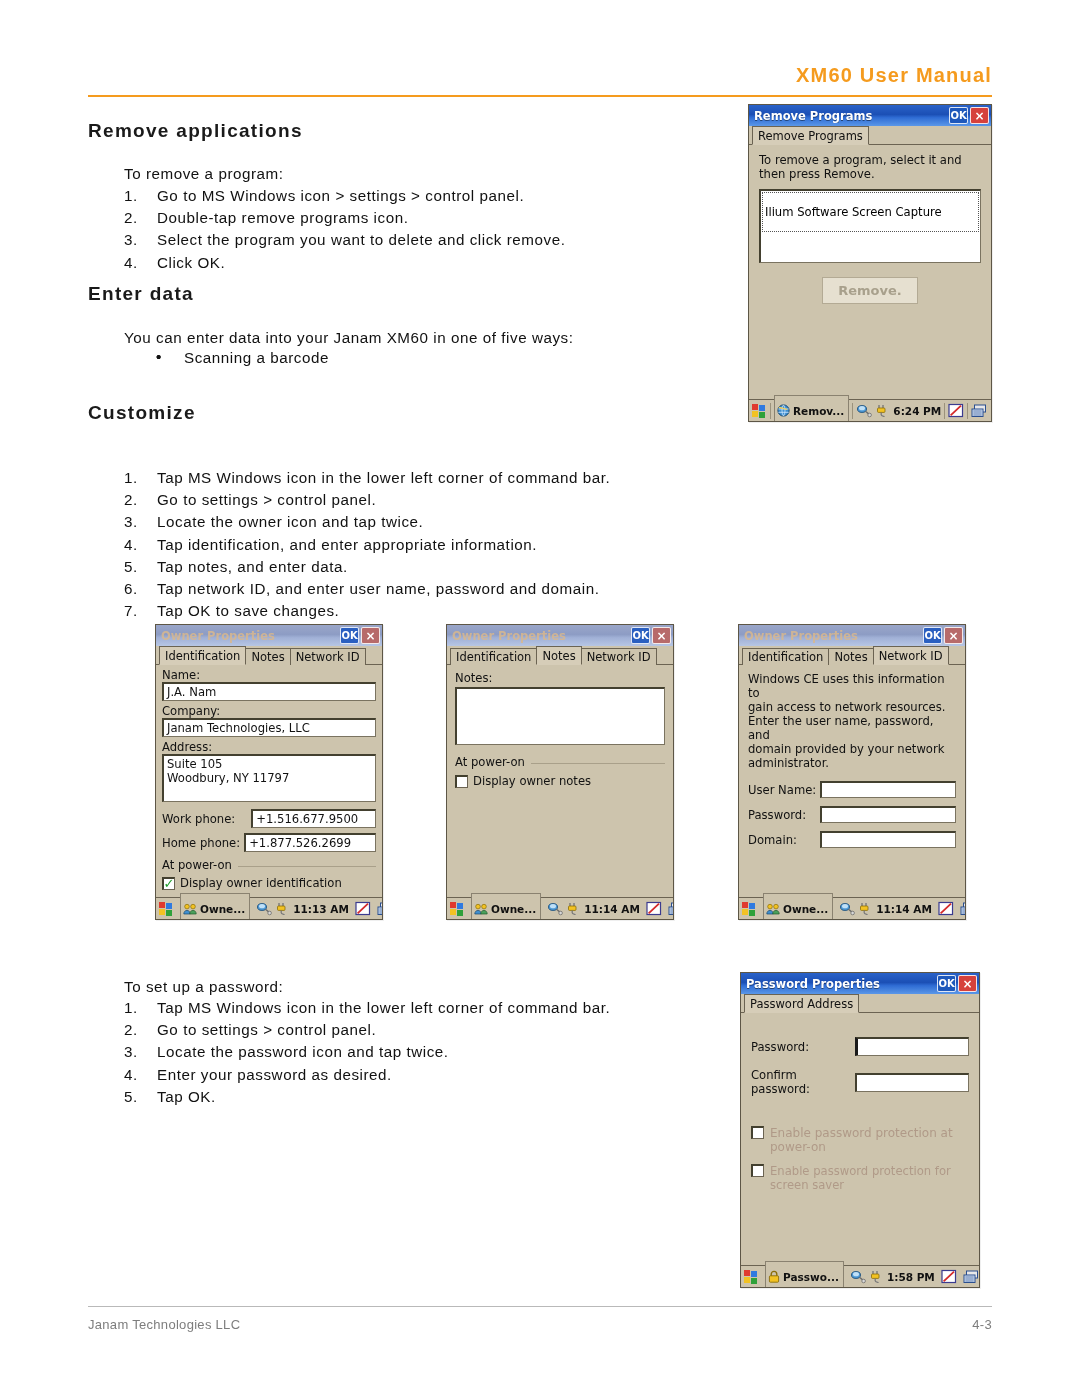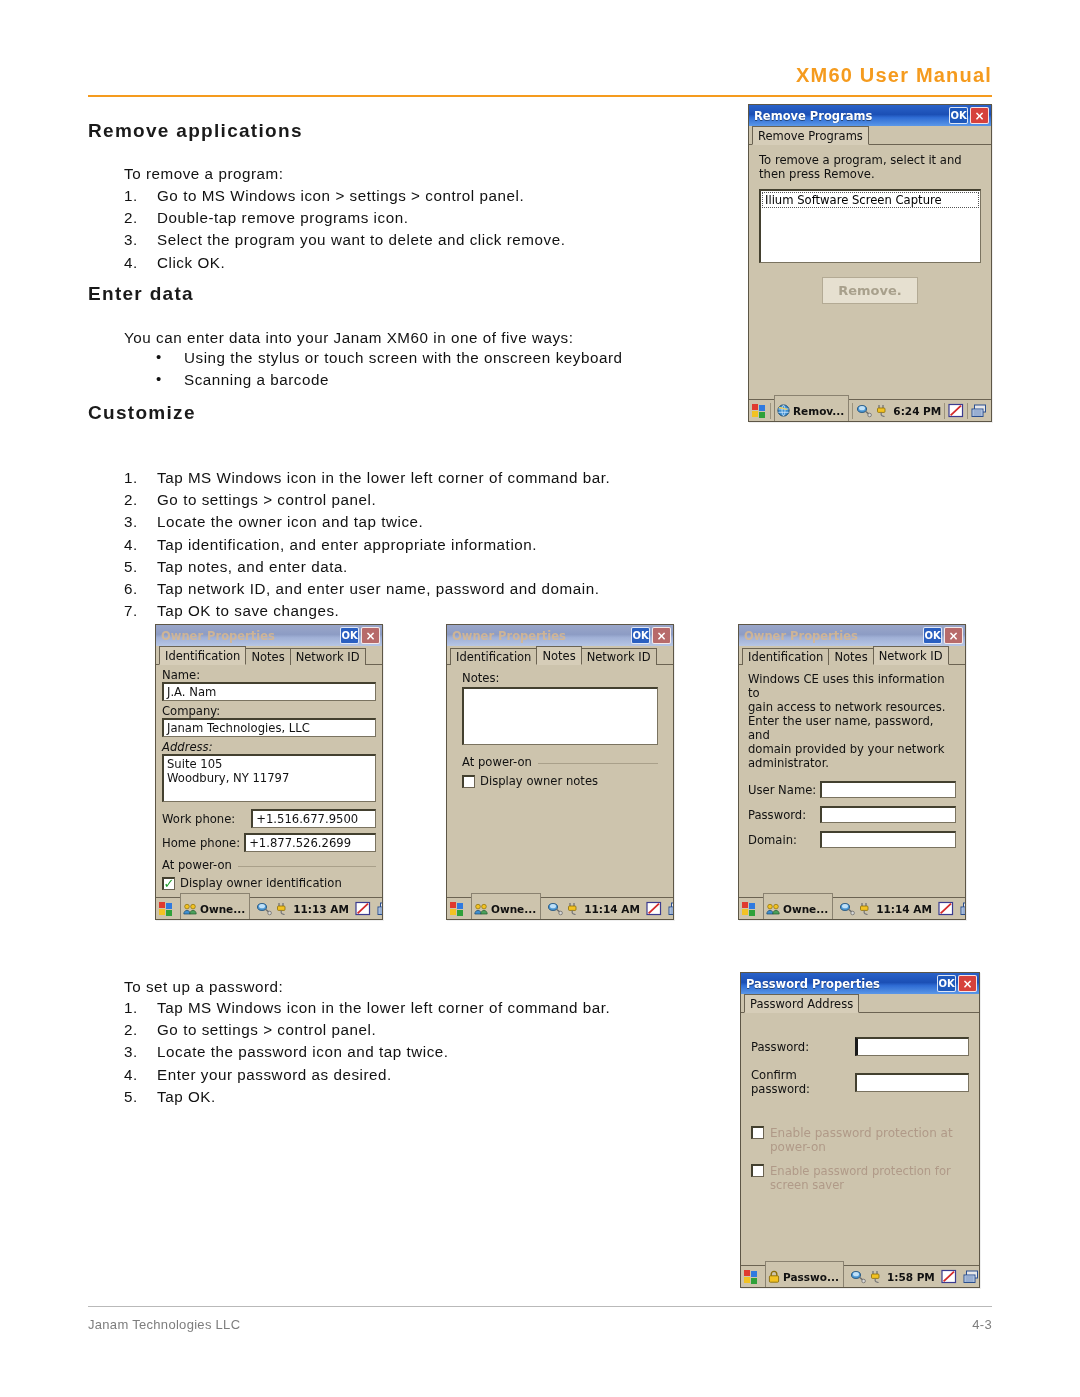--- a/index.html
+++ b/index.html
@@ -164,21 +164,21 @@
   <ol class="steps" style="left:124px; top:185px;">
     <li><span class="num">1.</span><span>Go to MS Windows icon &gt; settings &gt; control panel.</span></li>
     <li><span class="num">2.</span><span>Double-tap remove programs icon.</span></li>
     <li><span class="num">3.</span><span>Select the program you want to delete and click remove.</span></li>
     <li><span class="num">4.</span><span>Click OK.</span></li>
   </ol>
 
   <h2 class="sect" style="left:88px; top:283px;">Enter data</h2>
   <div class="para" style="left:124px; top:327px;">You can enter data into your Janam XM60 in one of five ways:</div>
   <ul class="bullets" style="left:124px; top:347px;">
-    <li><span class="bul">•</span><span>Using the stylus or touch screen with the onscreen keyboard</span></li>
+    <li><span class="bul">•</span></li>
     <li><span class="bul">•</span><span>Scanning a barcode</span></li>
   </ul>
 
   <h2 class="sect" style="left:88px; top:402px;">Customize</h2>
   <ol class="steps" style="left:124px; top:467px;">
     <li><span class="num">1.</span><span>Tap MS Windows icon in the lower left corner of command bar.</span></li>
     <li><span class="num">2.</span><span>Go to settings &gt; control panel.</span></li>
     <li><span class="num">3.</span><span>Locate the owner icon and tap twice.</span></li>
     <li><span class="num">4.</span><span>Tap identification, and enter appropriate information.</span></li>
     <li><span class="num">5.</span><span>Tap notes, and enter data.</span></li>
@@ -201,21 +201,21 @@
       <div class="btn-ok">OK</div>
       <div class="btn-x">×</div>
     </div>
     <div class="ce-tabs">
       <div class="ce-tab active">Remove Programs</div>
     </div>
     <div class="ce-body" style="padding:8px 10px;">
       <div class="ce-txt">To remove a program, select it and</div>
       <div class="ce-txt">then press Remove.</div>
       <div style="margin-top:8px; background:#fff; border:1px solid #7a7360; border-top:2px solid #43402f; border-left:2px solid #43402f; height:74px; padding:1px;">
-        <div style="border:1px dotted #555; font-size:11.6px; padding:0 2px; line-height:14px; white-space:nowrap; overflow:hidden;">Ilium Software Screen Capture</div>
+        <div style="border:1px dotted #555; font-size:11.6px; padding:12px 2px; line-height:14px; white-space:nowrap; overflow:hidden;">Ilium Software Screen Capture</div>
       </div>
       <div style="display:flex; justify-content:center; margin-top:14px;">
         <div style="width:96px; height:27px; background:#e6e0d0; border:1px solid #b3aa94;
                     display:flex; align-items:center; justify-content:center;
                     font-size:13px; font-weight:bold; color:#a8a08c;">Remove.</div>
       </div>
     </div>
     <div class="ce-task">
       <div class="winlogo">
           <i></i>
@@ -268,21 +268,21 @@
     <div class="ce-tabs">
       <div class="ce-tab active">Identification</div>
       <div class="ce-tab">Notes</div>
       <div class="ce-tab">Network ID</div>
     </div>
     <div class="ce-body" style="padding:3px 6px;">
       <div class="ce-lbl">Name:</div>
       <div class="ce-field">J.A. Nam</div>
       <div class="ce-lbl" style="margin-top:3px;">Company:</div>
       <div class="ce-field">Janam Technologies, LLC</div>
-      <div class="ce-lbl" style="margin-top:3px;font-style:italic;">Address:</div>
+      <div class="ce-lbl" style="margin-top:3px;">Address:</div>
       <div class="ce-field" style="height:48px;">
         <div>Suite 105</div>
         <div>Woodbury, NY 11797</div>
       </div>
       <div style="display:flex; align-items:center; gap:16px; margin-top:7px;">
         <div class="ce-lbl">Work phone:</div>
         <div class="ce-field" style="flex:1;">+1.516.677.9500</div>
       </div>
       <div style="display:flex; align-items:center; gap:4px; margin-top:5px;">
         <div class="ce-lbl">Home phone:</div>
@@ -347,21 +347,21 @@
     <div class="ce-tb faded">
       <div class="ce-tb-title">Owner Properties</div>
       <div class="btn-ok">OK</div>
       <div class="btn-x">×</div>
     </div>
     <div class="ce-tabs">
       <div class="ce-tab">Identification</div>
       <div class="ce-tab active">Notes</div>
       <div class="ce-tab">Network ID</div>
     </div>
-    <div class="ce-body" style="padding:6px 15px;">
+    <div class="ce-body" style="padding:6px 8px;">
       <div class="ce-lbl">Notes:</div>
       <div class="ce-field" style="height:58px; margin-top:2px;"></div>
       <div style="display:flex; align-items:flex-end; margin-top:10px;">
         <div class="ce-lbl">At power-on</div>
         <div class="legend-line"></div>
       </div>
       <div style="display:flex; align-items:center; gap:5px; margin-top:5px;">
         <span class="cbx"></span>
         <span class="ce-lbl">Display owner notes</span>
       </div>

